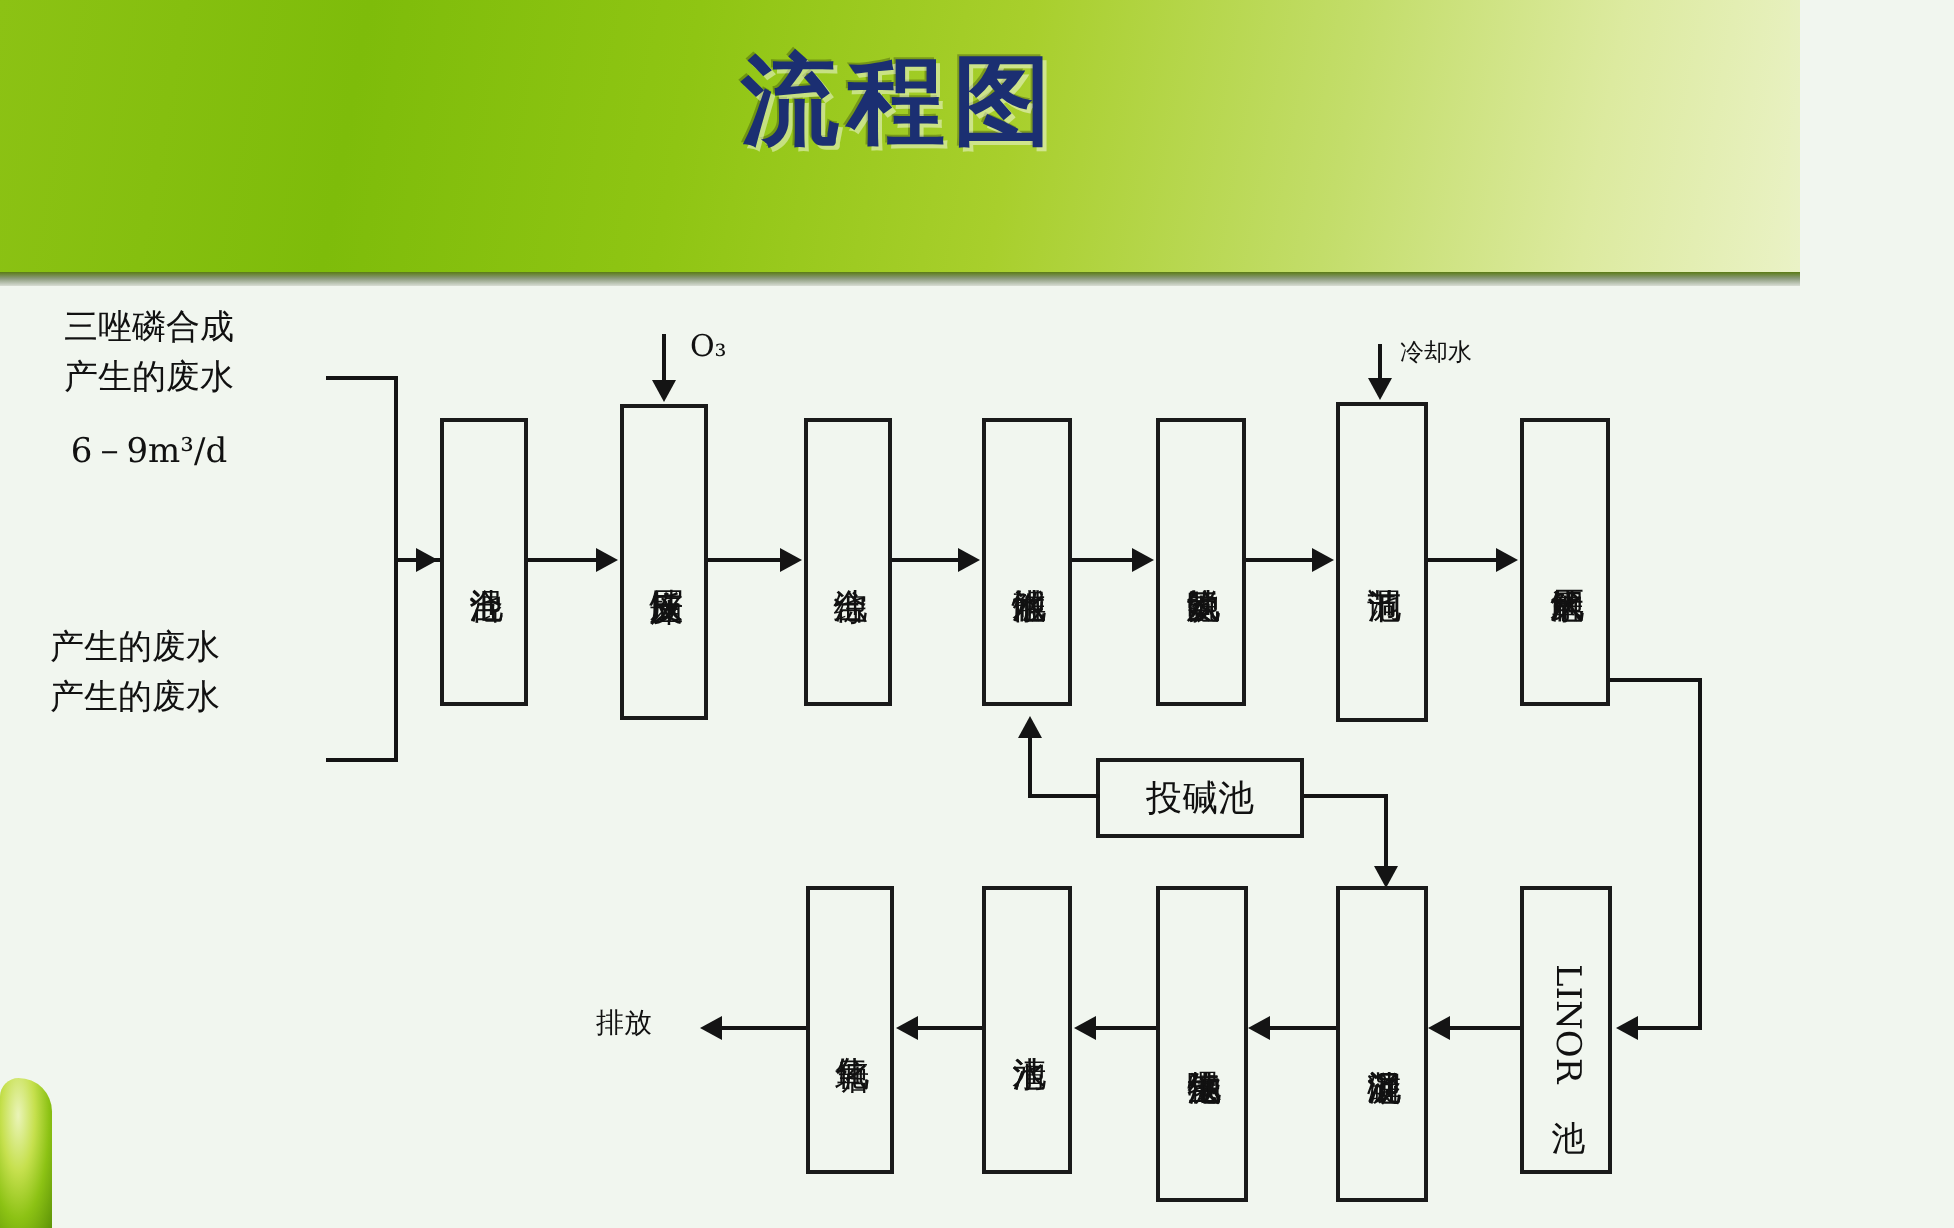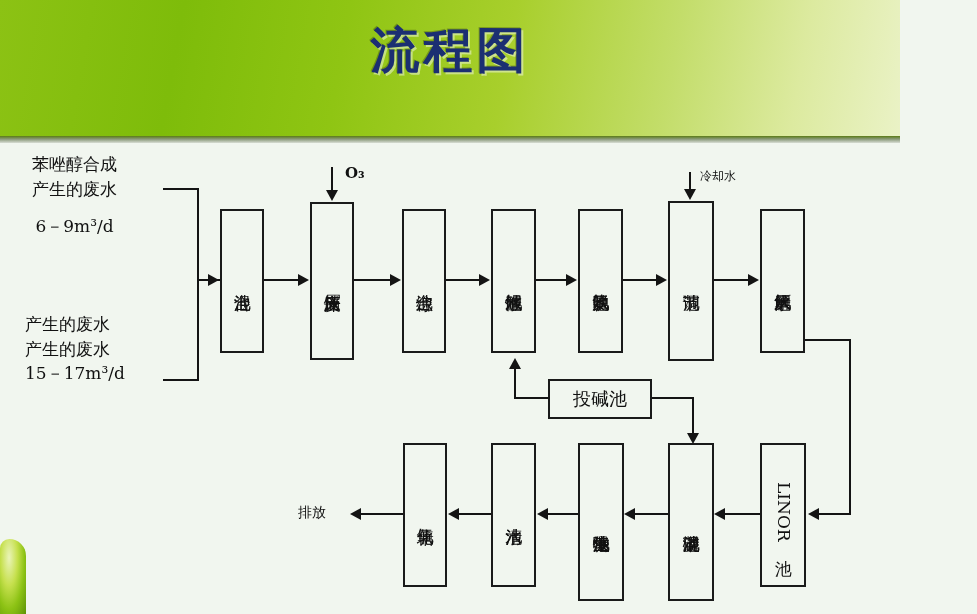--- a/index.html
+++ b/index.html
@@ -69,29 +69,28 @@
 <body>
 
 <div id="stage">
 
   <div class="banner"></div>
   <div class="banner-shadow"></div>
   <div class="banner-title">流程图</div>
   <div class="corner-blob"></div>
 
   <div class="label" style="left:32px;top:152px;font-size:17px;">
-    <div>苯唑醇合成</div>
+    <div>三唑磷合成</div>
     <div>产生的废水</div>
     <div style="text-align:center;margin-top:13px;">6－9m³/d</div>
   </div>
 
   <div class="label" style="left:25px;top:312px;font-size:17px;">
     <div>产生的废水</div>
     <div>产生的废水</div>
-    <div style="text-align:center;">15－17m³/d</div>
   </div>
 
   <div class="ln h" style="left:163px;top:188px;width:36px;"></div>
   <div class="ln h" style="left:163px;top:379px;width:36px;"></div>
   <div class="ln v" style="left:197px;top:188px;height:193px;"></div>
   <div class="ln h" style="left:197px;top:279px;width:23px;"></div>
   <div class="arrow right" style="left:208px;top:274px;"></div>
 
   <div class="box" style="left:220px;top:209px;width:44px;height:144px;">
     <span class="vtext">混合池</span>
@@ -134,21 +133,21 @@
   <div class="arrow right" style="left:566px;top:274px;"></div>
 
   <div class="ln h" style="left:623px;top:279px;width:35px;"></div>
   <div class="arrow right" style="left:656px;top:274px;"></div>
 
   <div class="ln h" style="left:714px;top:279px;width:34px;"></div>
   <div class="arrow right" style="left:748px;top:274px;"></div>
 
   <div class="ln v" style="left:331px;top:167px;height:25px;"></div>
   <div class="arrow down" style="left:326px;top:190px;"></div>
-  <div class="label" style="left:345px;top:163px;font-size:15px;font-weight:bold;">O₃</div>
+  <div class="label" style="left:345px;top:163px;font-size:15px;">O₃</div>
 
   <div class="ln v" style="left:689px;top:172px;height:20px;"></div>
   <div class="arrow down" style="left:684px;top:189px;"></div>
   <div class="label" style="left:700px;top:168px;font-size:12px;">冷却水</div>
 
   <div class="ln h" style="left:805px;top:339px;width:46px;"></div>
   <div class="ln v" style="left:849px;top:339px;height:176px;"></div>
   <div class="ln h" style="left:818px;top:513px;width:33px;"></div>
   <div class="arrow left" style="left:808px;top:508px;"></div>
 

